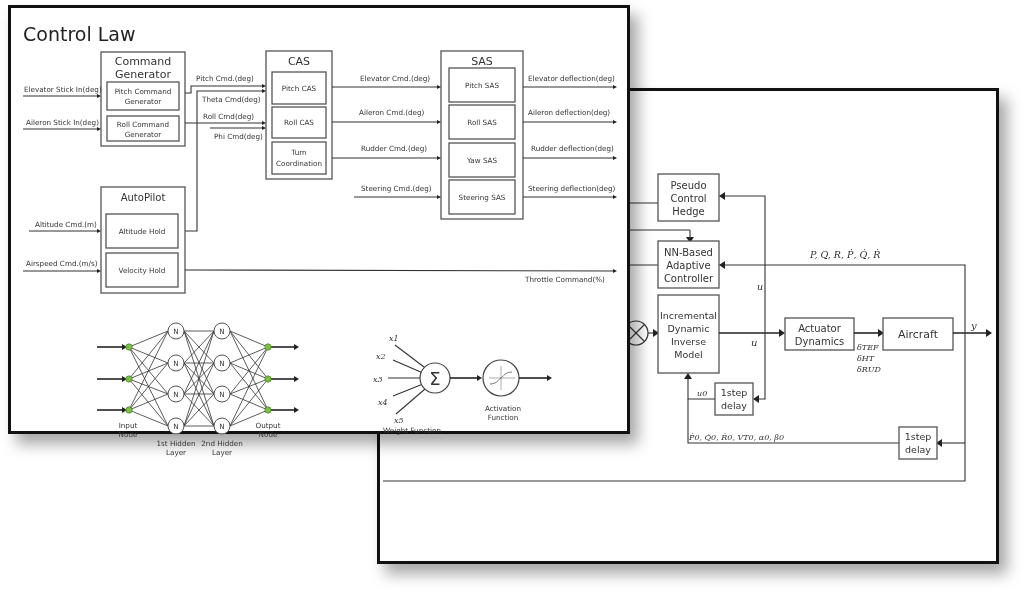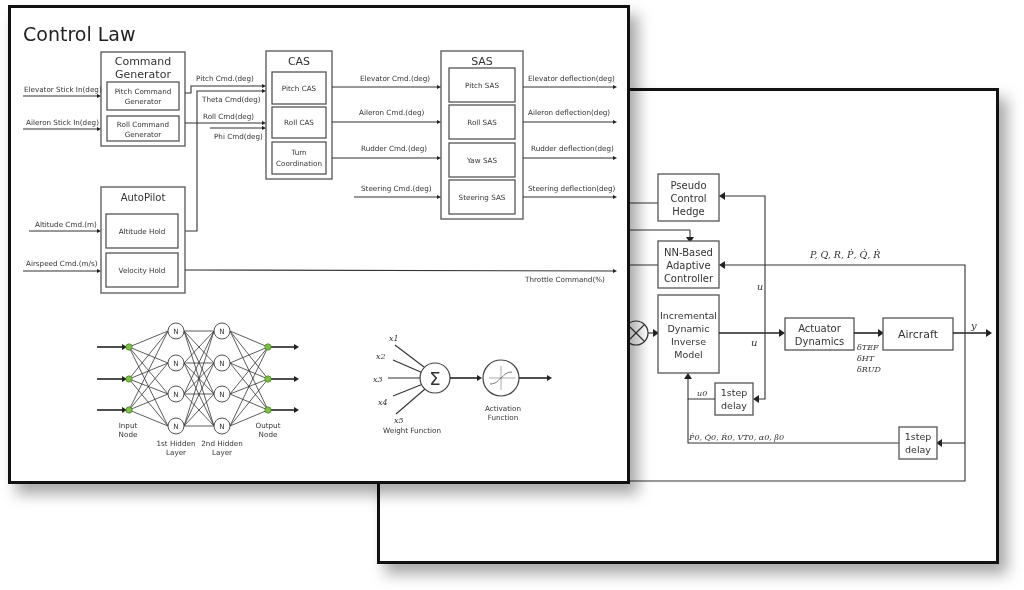--- a/index.html
+++ b/index.html
@@ -1,19 +1,19 @@
 <!DOCTYPE html>
 <html><head>
 <meta charset="utf-8">
 <style>
   html,body{margin:0;padding:0;background:#ffffff;}
   body{width:1024px;height:590px;position:relative;overflow:hidden;font-family:"Liberation Sans",sans-serif;}
   .panel{position:absolute;background:#ffffff;border:3px solid #111;box-sizing:border-box;}
   #back{left:377px;top:88px;width:622px;height:476px;box-shadow:8px 10px 14px rgba(0,0,0,0.35);}
-  #front{left:8px;top:5px;width:622px;height:479px;box-shadow:8px 10px 14px rgba(0,0,0,0.35);z-index:2;}
+  #front{left:8px;top:5px;width:622px;height:429px;box-shadow:8px 10px 14px rgba(0,0,0,0.35);z-index:2;}
   svg{position:absolute;left:0;top:0;overflow:visible;}
   svg text{font-family:"DejaVu Sans",sans-serif;fill:#333;}
   .blk{fill:#fff;stroke:#555;stroke-width:1.3;}
   .ln{stroke:#333;stroke-width:1.1;fill:none;}
   .lnb{stroke:#222;stroke-width:1.6;fill:none;}
   .t7{font-size:7.2px;}
   .t8{font-size:8px;}
   .t9{font-size:9.5px;}
   .t10{font-size:10px;}
   .t11{font-size:11px;}

